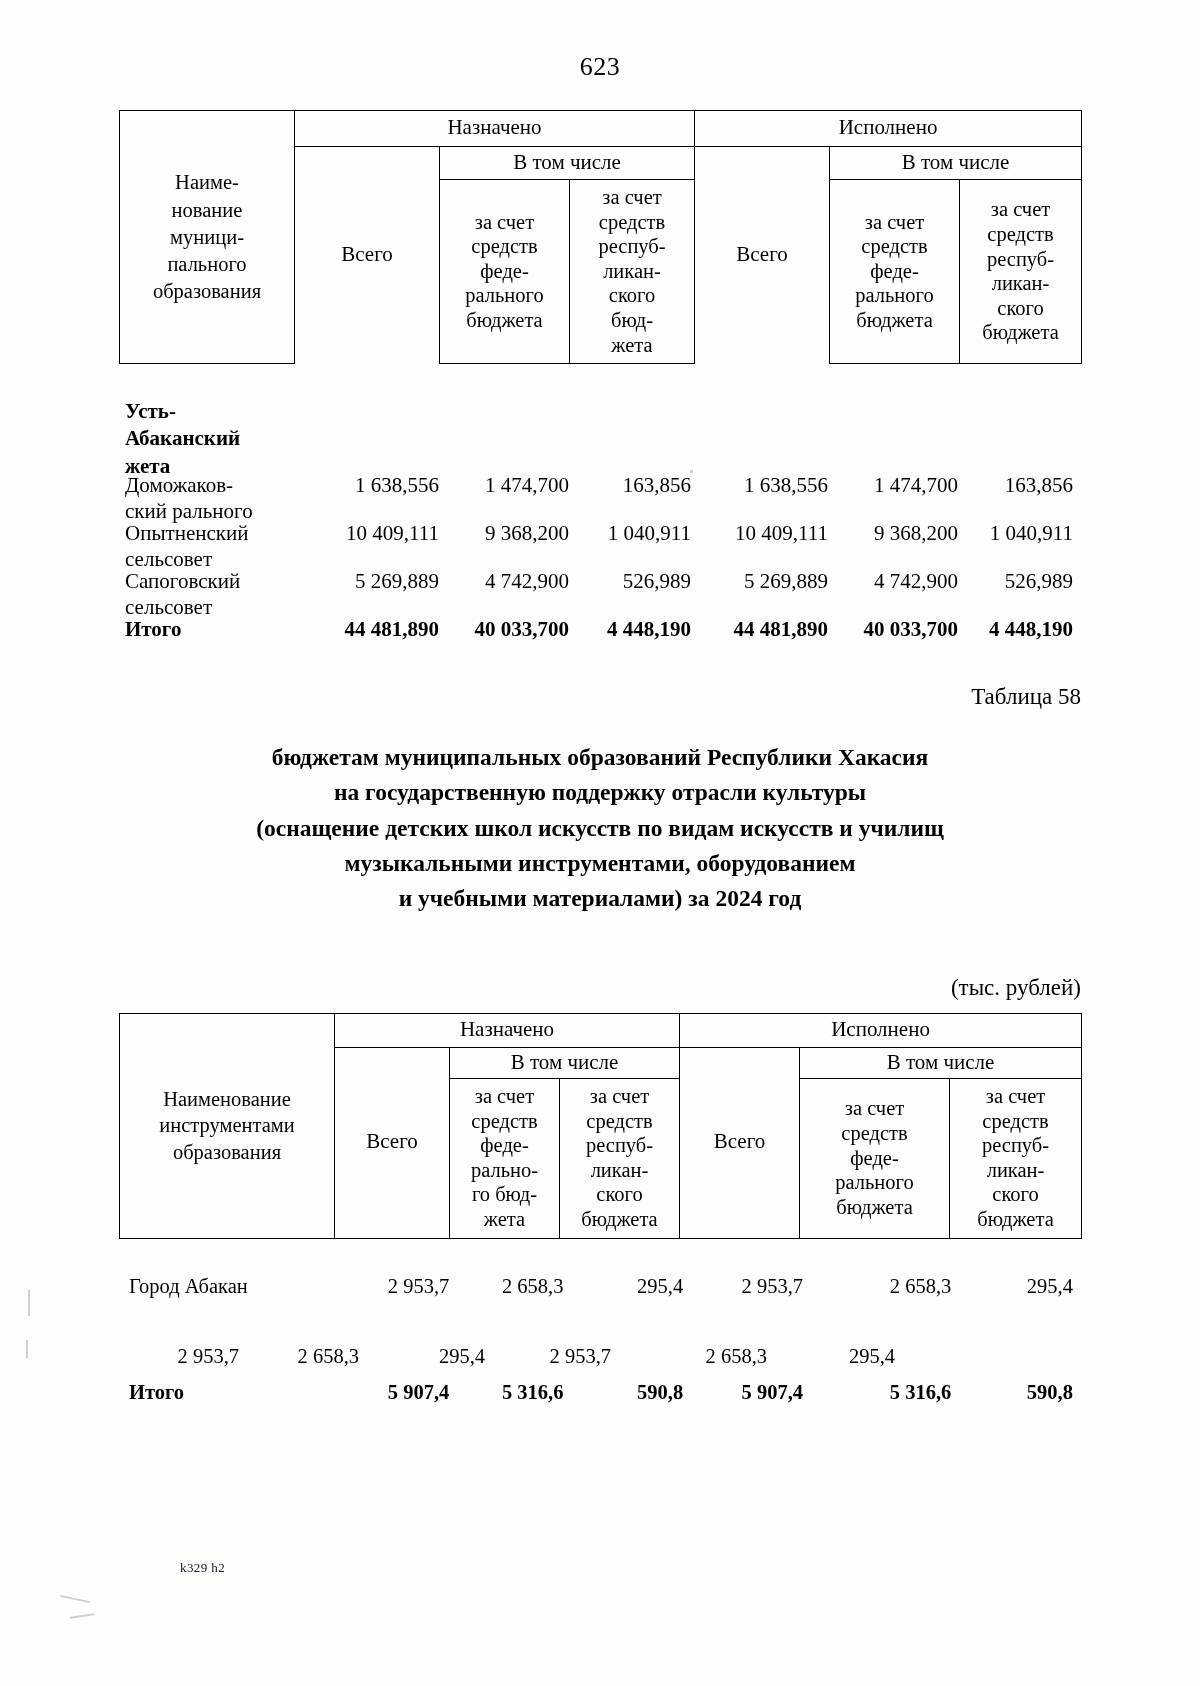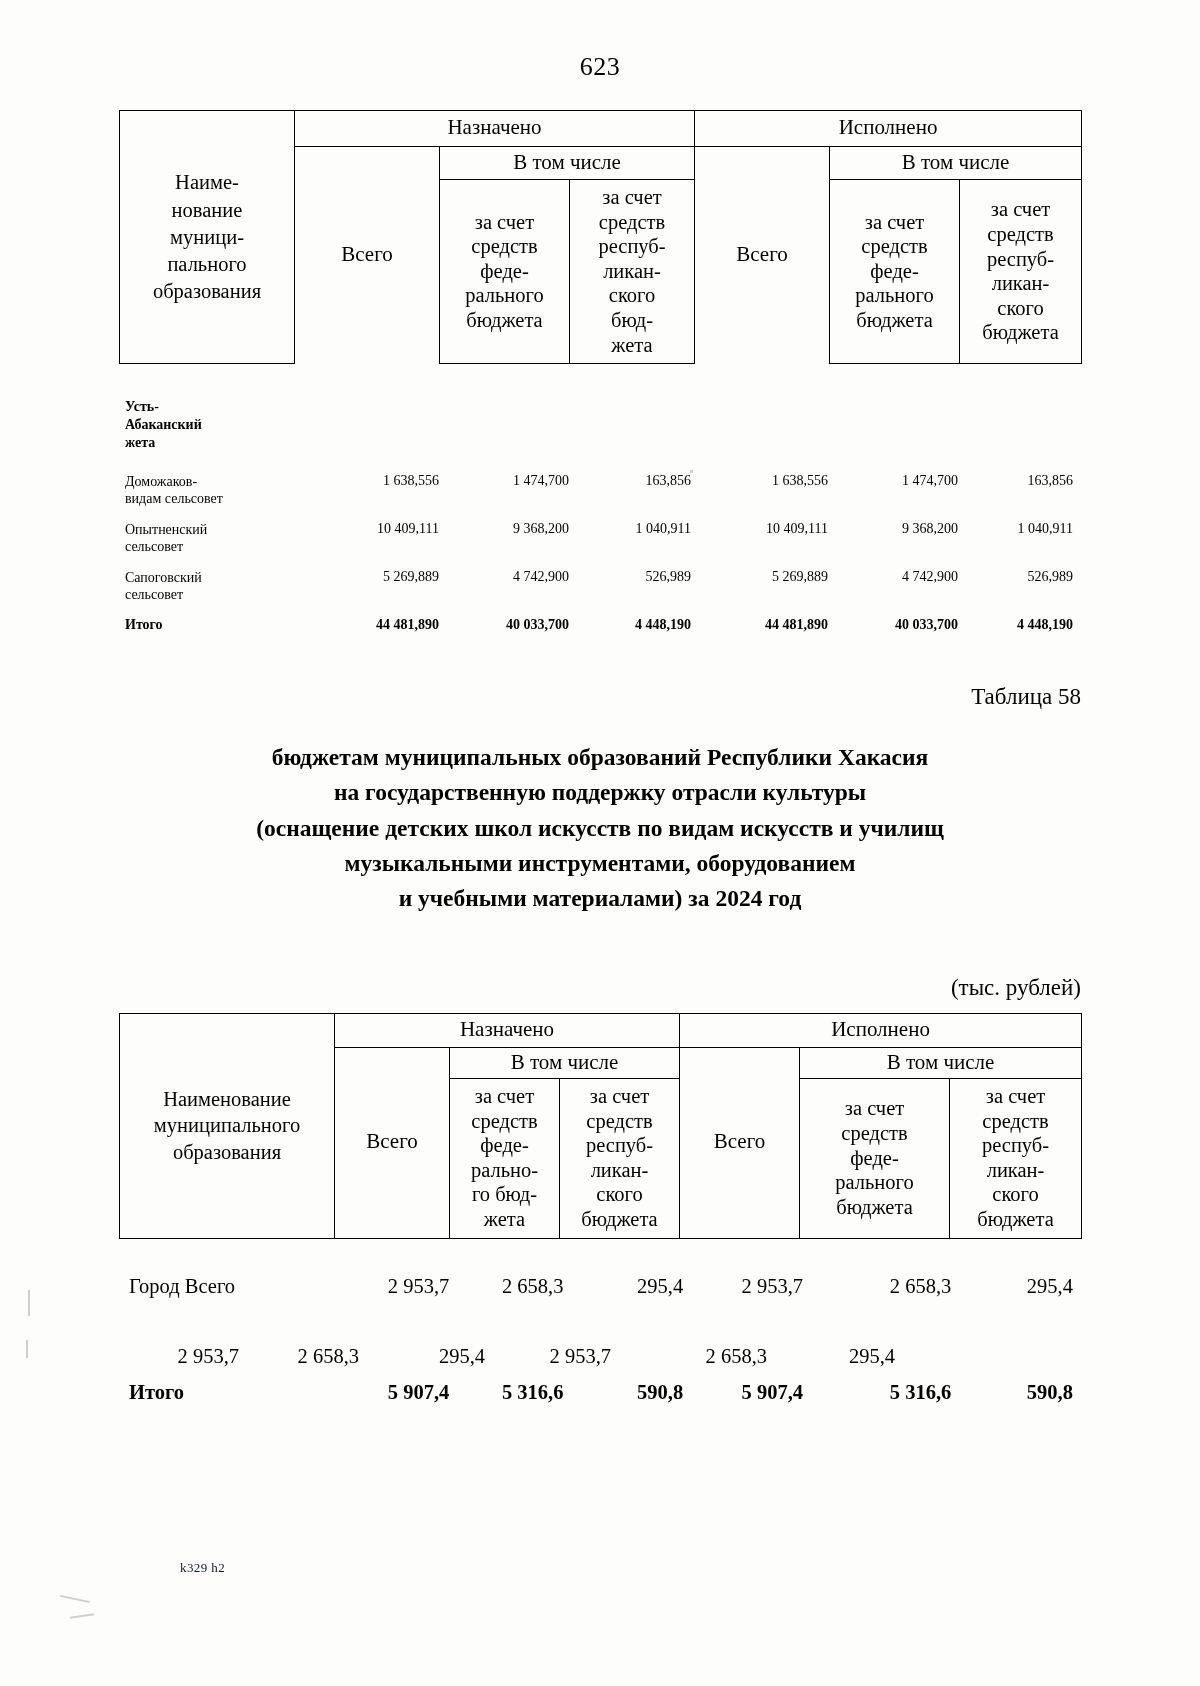--- a/index.html
+++ b/index.html
@@ -88,21 +88,21 @@
   #table1 .vsego-head {
     text-align: center;
     font-size: 21px;
   }
 
   
   .body-rows {
     position: absolute;
     left: 0;
     width: 962px;
-    font-size: 14px;
+    font-size: 21px;
   }
   .brow {
     display: flex;
   }
   .brow .c {
     box-sizing: border-box;
   }
   .c-name  { width: 180px; text-align: left;  padding-left: 6px; }
   .c-num   { text-align: right; padding-right: 8px; }
   .bold { font-weight: bold; }
@@ -273,21 +273,21 @@
       <div class="c c-num" style="width:130px;" data-name="cell-federal-assigned"></div>
       <div class="c c-num" style="width:122px;" data-name="cell-republican-assigned"></div>
       <div class="c c-num" style="width:137px;" data-name="cell-total-executed"></div>
       <div class="c c-num" style="width:130px;" data-name="cell-federal-executed"></div>
       <div class="c c-num" style="width:115px;" data-name="cell-republican-executed"></div>
     </div>
 
     <div class="brow" style="height:48px;" data-name="table-row">
       <div class="c c-name" style="line-height:1.22;" data-name="row-label-domozhakovsky">
         <div data-name="row-label-line">Доможаков-</div>
-        <div data-name="row-label-line">видам сельсовет</div>
+        <div data-name="row-label-line">ский рального</div>
       </div>
       <div class="c c-num" style="width:148px;" data-name="cell-total-assigned">1 638,556</div>
       <div class="c c-num" style="width:130px;" data-name="cell-federal-assigned">1 474,700</div>
       <div class="c c-num" style="width:122px;" data-name="cell-republican-assigned">163,856</div>
       <div class="c c-num" style="width:137px;" data-name="cell-total-executed">1 638,556</div>
       <div class="c c-num" style="width:130px;" data-name="cell-federal-executed">1 474,700</div>
       <div class="c c-num" style="width:115px;" data-name="cell-republican-executed">163,856</div>
     </div>
 
     <div class="brow" style="height:48px;" data-name="table-row">
@@ -347,21 +347,21 @@
           <col class="fed-col2">
           <col class="resp-col2">
         <col class="vsego2-col2">
           <col class="fed2-col2">
           <col class="resp2-col2">
       </colgroup>
       <tbody>
           <tr data-name="table-row">
         <td class="name-head2" rowspan="3" data-name="header-cell-name">
           <div data-name="header-name-line">Наименование</div>
-          <div data-name="header-name-line">муниципального</div>
+          <div data-name="header-name-line">инструментами</div>
           <div data-name="header-name-line">образования</div>
         </td>
         <td class="grp-head2" colspan="3" data-name="header-cell-assigned">Назначено</td>
         <td class="grp-head2" colspan="3" data-name="header-cell-executed">Исполнено</td>
       </tr>
       <tr data-name="table-row">
         <td class="grp-head2" rowspan="2" data-name="header-cell-total-assigned">Всего</td>
         <td class="vtch2" colspan="2" data-name="header-cell-including-assigned">В том числе</td>
         <td class="grp-head2" rowspan="2" data-name="header-cell-total-executed">Всего</td>
         <td class="vtch2" colspan="2" data-name="header-cell-including-executed">В том числе</td>
@@ -399,21 +399,21 @@
           <div data-name="header-line">бюджета</div>
         </td>
       </tr>
     </tbody>
       </table>
   </div>
 
   <div class="t2-body" style="top:1262px;" data-name="table-2-body">
 
     <div class="t2row" style="height:36px;" data-name="table-row">
-      <div class="c c-name" style="width:218px; text-align:left; padding-left:10px;" data-name="row-label-gorod-abakan">Город Всего</div>
+      <div class="c c-name" style="width:218px; text-align:left; padding-left:10px;" data-name="row-label-gorod-abakan">Город Абакан</div>
       <div class="c c-num" style="width:120px;" data-name="cell-total-assigned">2 953,7</div>
       <div class="c c-num" style="width:112px;" data-name="cell-federal-assigned">2 658,3</div>
       <div class="c c-num" style="width:118px;" data-name="cell-republican-assigned">295,4</div>
       <div class="c c-num" style="width:118px;" data-name="cell-total-executed">2 953,7</div>
       <div class="c c-num" style="width:148px;" data-name="cell-federal-executed">2 658,3</div>
       <div class="c c-num" style="width:120px;" data-name="cell-republican-executed">295,4</div>
     </div>
 
     <div class="t2row" style="height:70px; align-items:flex-end;" data-name="table-row">
       <div class="c c-num" style="width:120px;" data-name="cell-total-assigned">2 953,7</div>

